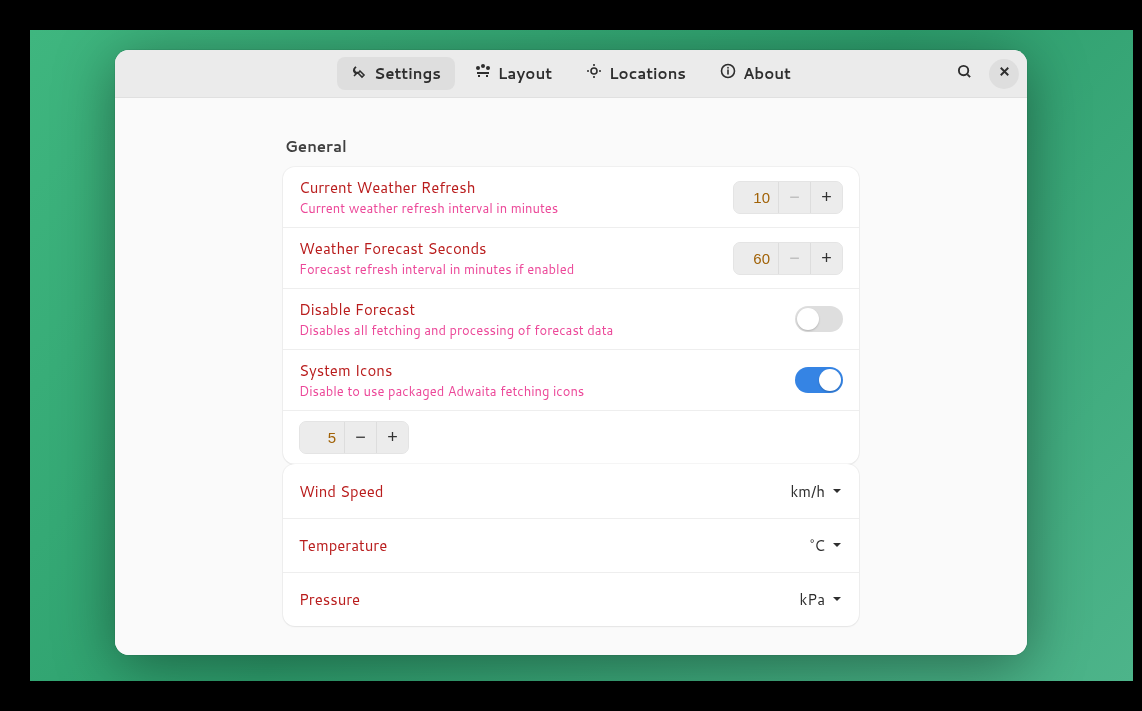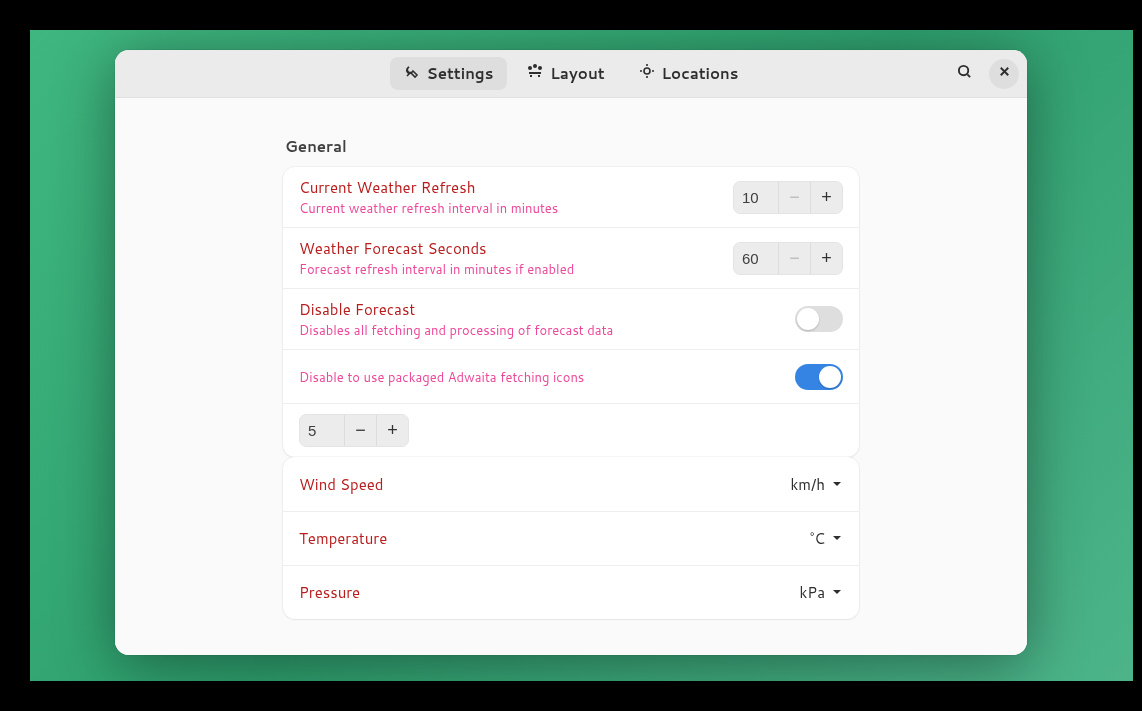--- a/index.html
+++ b/index.html
@@ -113,22 +113,23 @@
     overflow: hidden;
     background: #ececec;
     border: 1px solid #e4e4e4;
   }
   .spin input {
     width: 44px;
     background: #ececec;
     border: none;
     padding: 7px 8px;
     font-size: 15px;
-    color: #404040;
+    color: #a16207;
     outline: none;
+    text-align: right;
   }
   .spin button {
     width: 32px;
     background: #ececec;
     border: none;
     border-left: 1px solid #ddd;
     font-size: 18px;
     cursor: pointer;
     color: #333;
     display:flex;align-items:center;justify-content:center;
@@ -189,20 +190,27 @@
               </svg></span>
           <span>Layout</span>
         </div>
         <div class="tab">
           <span><svg viewBox="0 0 16 16" fill="none" stroke="currentColor" stroke-width="1.6">
                 <circle cx="8" cy="8" r="3"></circle>
                 <path d="M8 1v2M8 13v2M1 8h2M13 8h2"></path>
               </svg></span>
           <span>Locations</span>
         </div>
+        <div class="tab">
+          <span><svg viewBox="0 0 16 16" fill="none" stroke="currentColor" stroke-width="1.6">
+                <circle cx="8" cy="8" r="6.5"></circle>
+                <path d="M8 7v4M8 4.5v.5" stroke-linecap="round"></path>
+              </svg></span>
+          <span>About</span>
+        </div>
       </div>
       <div class="header-right">
         <div class="iconbtn">
           <span><svg viewBox="0 0 16 16" fill="none" stroke="currentColor" stroke-width="2">
                 <circle cx="7" cy="7" r="5"></circle>
                 <path d="M11 11l3 3"></path>
               </svg></span>
         </div>
         <div class="iconbtn close">
           <span><svg viewBox="0 0 16 16" fill="none" stroke="currentColor" stroke-width="2">
@@ -255,20 +263,21 @@
               <div class="row-title">Disable Forecast</div>
               <div class="row-sub">Disables all fetching and processing of forecast data</div>
             </div>
             <div class="switch off">
                 <div class="knob"></div>
               </div>
           </div>
 
           <div class="row">
             <div class="row-text">
+              <div class="row-title">System Icons</div>
               <div class="row-sub">Disable to use packaged Adwaita fetching icons</div>
             </div>
             <div class="switch on">
                 <div class="knob"></div>
               </div>
           </div>
 
           <div class="row">
             <div class="spin">
               <input value="5" style="">

